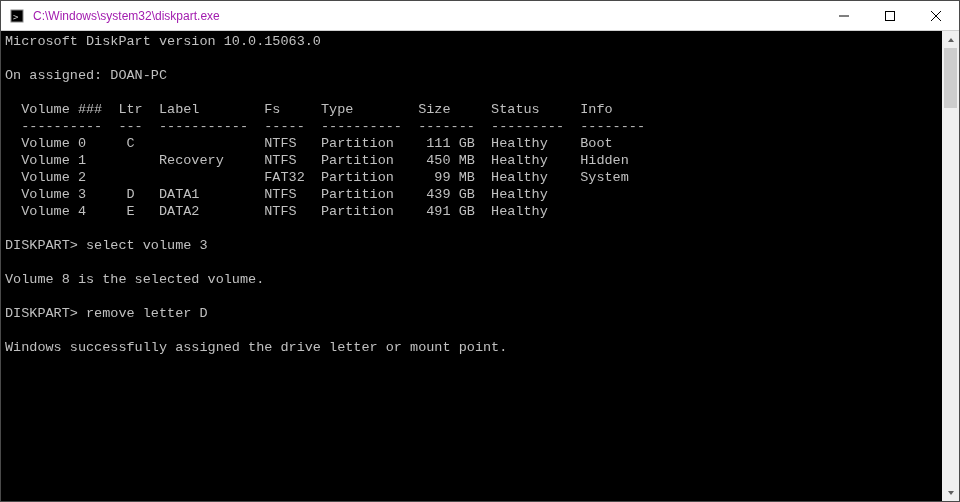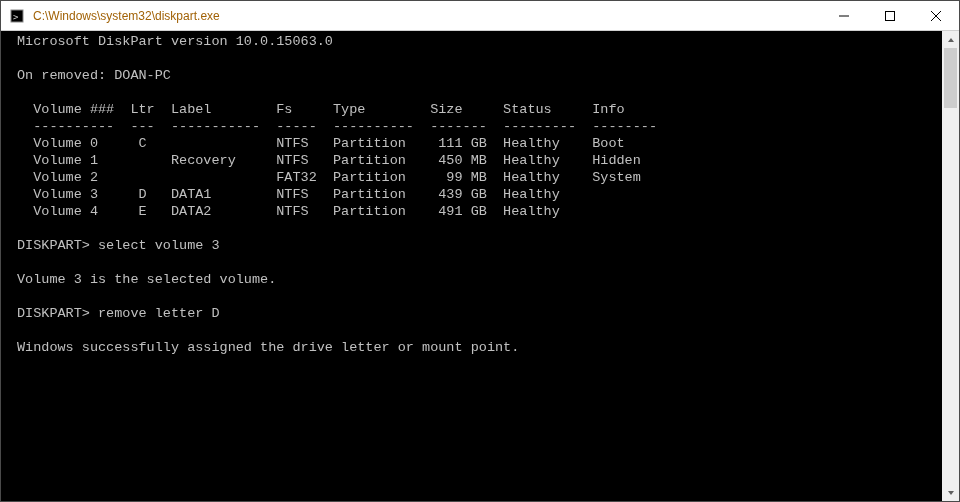--- a/index.html
+++ b/index.html
@@ -29,21 +29,21 @@
       width: 16px;
       height: 16px;
       margin: 0 6px 0 8px;
       display: flex;
       align-items: center;
       justify-content: center;
     }
     .title-text {
       flex: 1;
       font-size: 12px;
-      color: #a16207;
+      color: #a21caf;
       padding-left: 2px;
     }
     .win-controls {
       display: flex;
       height: 100%;
     }
     .win-btn {
       width: 46px;
       height: 100%;
       display: flex;
@@ -57,21 +57,21 @@
       display: flex;
       background: #000;
       position: relative;
     }
     .terminal {
       flex: 1;
       color: #c0c0c0;
       font-family: Consolas, "Courier New", monospace;
       font-size: 13.5px;
       line-height: 17px;
-      padding: 2px 16px;
+      padding: 2px 4px;
       white-space: pre;
       overflow: hidden;
     }
     .scrollbar {
       width: 17px;
       background: #f0f0f0;
       display: flex;
       flex-direction: column;
     }
     .sb-arrow {
@@ -125,24 +125,24 @@
         <svg viewBox="0 0 10 10">
             <line x1="0" y1="0" x2="10" y2="10" stroke="#000" stroke-width="1"></line>
             <line x1="10" y1="0" x2="0" y2="10" stroke="#000" stroke-width="1"></line>
           </svg>
       </div>
     </div>
   </div>
 
   <div class="content">
     <div class="terminal"><div>Microsoft DiskPart version 10.0.15063.0</div>
-<div>On removed: DOAN-PC</div>
+<div>On assigned: DOAN-PC</div>
 <div>  Volume ###  Ltr  Label        Fs     Type        Size     Status     Info</div><div>  ----------  ---  -----------  -----  ----------  -------  ---------  --------</div><div>  Volume 0     C                NTFS   Partition    111 GB  Healthy    Boot</div><div>  Volume 1         Recovery     NTFS   Partition    450 MB  Healthy    Hidden</div><div>  Volume 2                      FAT32  Partition     99 MB  Healthy    System</div><div>  Volume 3     D   DATA1        NTFS   Partition    439 GB  Healthy</div><div>  Volume 4     E   DATA2        NTFS   Partition    491 GB  Healthy</div>
 <div>DISKPART&gt; select volume 3</div>
-<div>Volume 3 is the selected volume.</div>
+<div>Volume 8 is the selected volume.</div>
 <div>DISKPART&gt; remove letter D</div>
 <div>Windows successfully assigned the drive letter or mount point.</div>
 </div>
 
     <div class="scrollbar">
       <div class="sb-arrow">
         <svg width="8" height="8" viewBox="0 0 8 8">
             <polygon points="4,2 7,6 1,6" fill="#606060"></polygon>
           </svg>
       </div>

